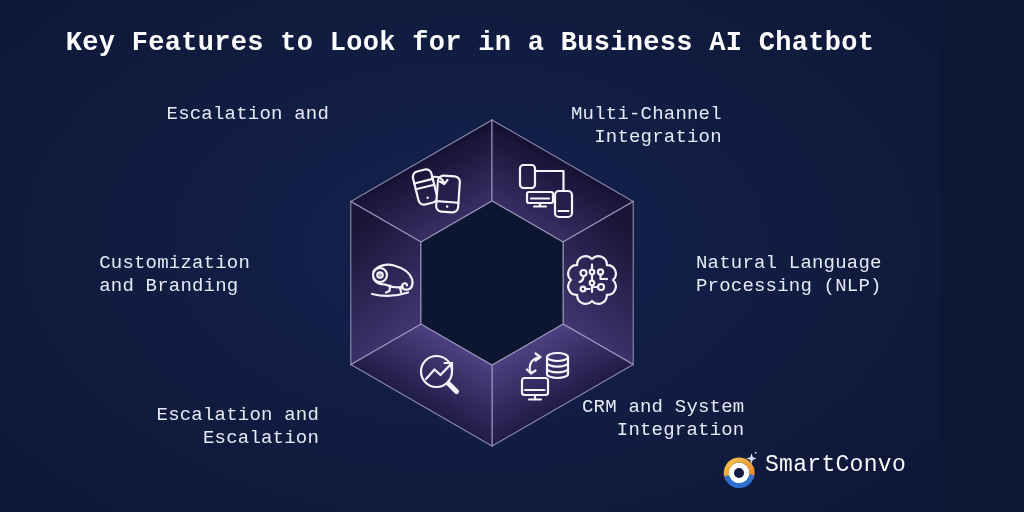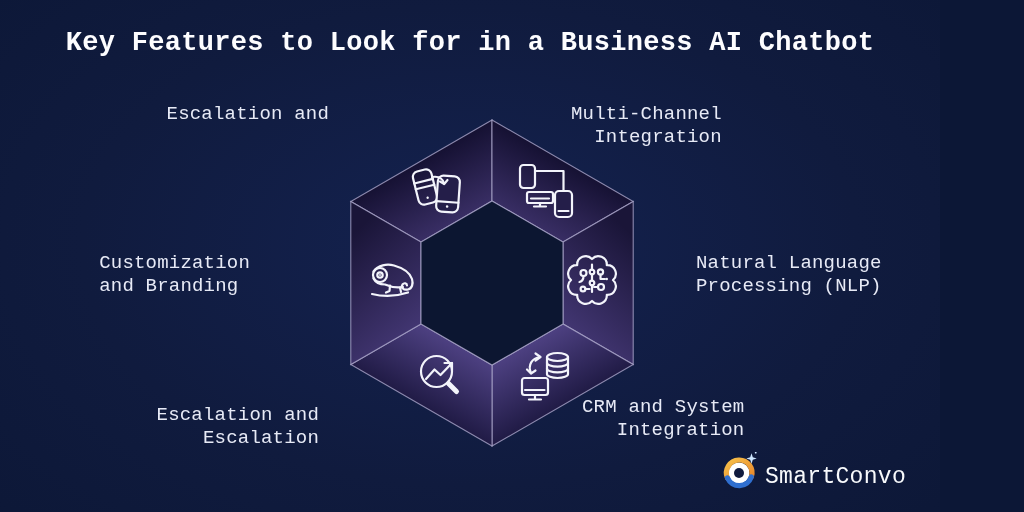--- a/index.html
+++ b/index.html
@@ -26,21 +26,21 @@
   }
   .feature-label span{display:block;}
   .lbl-escalation{top:103px;right:611px;text-align:right;}
   .lbl-multichannel{top:103px;left:571px;text-align:right;}
   .lbl-customization{top:252px;right:690px;text-align:left;}
   .lbl-nlp{top:252px;left:696px;text-align:left;}
   .lbl-analytics{top:404px;right:621px;text-align:right;}
   .lbl-crm{top:396px;left:582px;text-align:right;}
   .logo{
     position:absolute;right:34px;bottom:22px;
-    display:flex;align-items:flex-end;gap:7px;
+    display:flex;align-items:flex-start;gap:7px;
   }
   .logo-text{
     color:#f8fafc;font-size:23px;font-weight:400;letter-spacing:.3px;
   }
 </style>
 </head>
 <body>
 
 <div class="stage">
 

